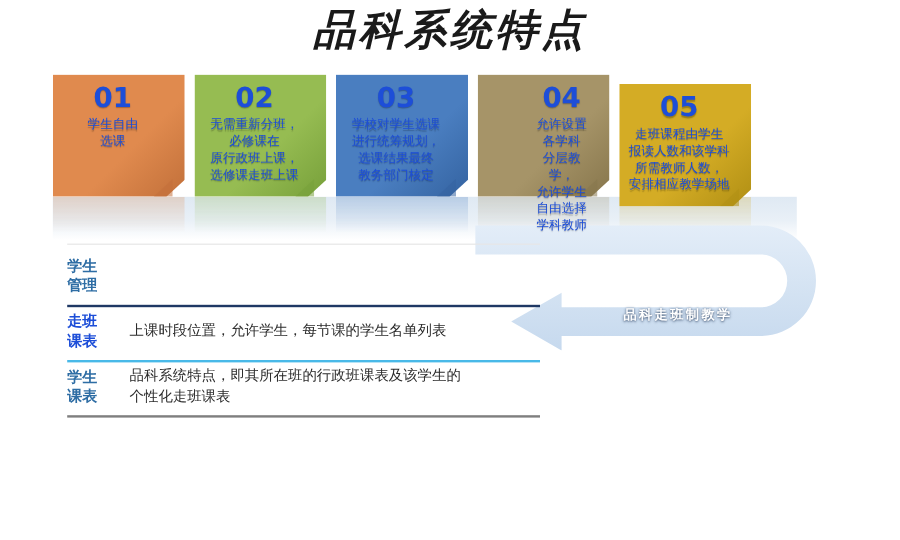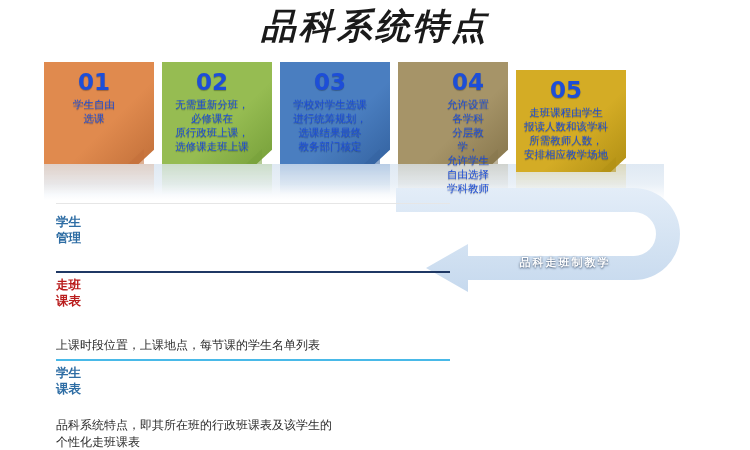--- a/index.html
+++ b/index.html
@@ -150,21 +150,20 @@
     top: 210px;
     left: 56px;
     width: 394px;
     z-index: 4;
   }
   .info-row {
     display: flex;
     align-items: flex-start;
     padding: 3px 0 5px 0;
     min-height: 36px;
-    flex-direction: column;
   }
   .info-label {
     width: 52px;
     flex: 0 0 52px;
     font-size: 12.5px;
     font-weight: 700;
     line-height: 16px;
     white-space: pre-line;
     padding-top: 1px;
   }
@@ -277,23 +276,23 @@
 <div id="loop-arrow-label">品科走班制教学</div>
 
 <div id="table-top-rule"></div>
 <div id="info-table">
     <div class="info-row">
       <div class="info-label" style="color: rgb(46, 109, 164);">学生
 管理</div>
     </div>
     <div class="divider" style="background: rgb(31, 56, 100);"></div>
     <div class="info-row">
-      <div class="info-label" style="color: #b91c1c;">走班
+      <div class="info-label" style="color: #1d4ed8;">走班
 课表</div>
-      <div class="info-desc centered">上课时段位置，上课地点，每节课的学生名单列表</div>
+      <div class="info-desc centered">上课时段位置，允许学生，每节课的学生名单列表</div>
     </div>
     <div class="divider" style="background: rgb(73, 185, 232);"></div>
     <div class="info-row">
       <div class="info-label" style="color: rgb(46, 109, 164);">学生
 课表</div>
       <div class="info-desc">品科系统特点，即其所在班的行政班课表及该学生的
 个性化走班课表</div>
     </div>
     <div class="divider" style="background: rgb(127, 127, 127);"></div>
   </div>

